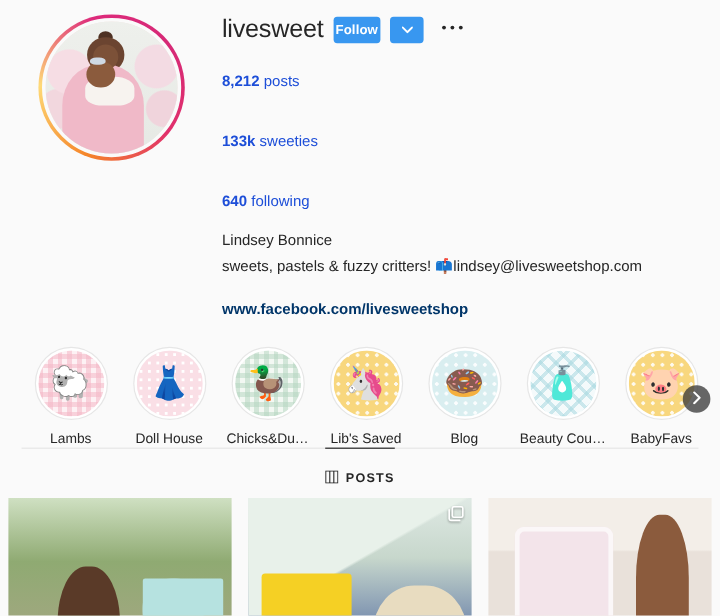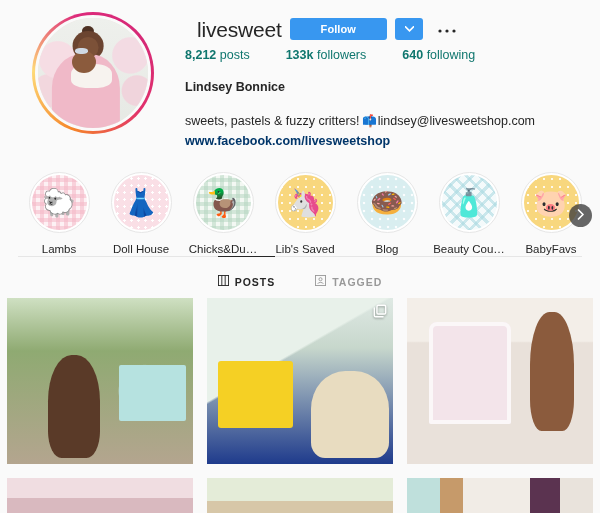--- a/index.html
+++ b/index.html
@@ -75,54 +75,54 @@
     background: #8b5b3d;
   }
   .pfp .baby-bow {
     position: absolute; left: 34%; top: 27%;
     width: 12%; height: 6%; border-radius: 40%;
     background: #cfd9e4;
   }
 
   .info { flex: 1; padding-right: 18px; padding-top: 6px; }
 
-  .title-row { display: flex; align-items: center; gap: 8px; height: 30px; margin-left: 12px; }
+  .title-row { display: flex; align-items: flex-start; gap: 8px; height: 30px; }
   .username {
     font-size: 21px; font-weight: 300; color: #262626;
     letter-spacing: -0.2px; line-height: 1;
   }
   .follow-btn {
     background: #3897f0; color: #fff;
     font-size: 11px; font-weight: bold;
     border: none; border-radius: 3px;
-    height: 22px; padding: 0 31px;
+    height: 22px; padding: 0 2px;
     cursor: pointer; letter-spacing: 0.1px;
   }
   .caret-btn {
     background: #3897f0; border: none; border-radius: 3px;
     width: 28px; height: 22px; cursor: pointer;
     display: flex; align-items: center; justify-content: center;
   }
   .caret-btn svg { display: block; }
   .options-btn {
     background: none; border: none; cursor: pointer;
     padding: 0 4px; display: flex; align-items: center;
     margin-left: 2px;
   }
 
-  .stats { display: flex; gap: 36px; margin-top: 4px; font-size: 12.5px; color: #0f766e; }
+  .stats { display: flex; gap: 36px; margin-top: 17px; font-size: 12.5px; color: #1d4ed8; flex-direction: column; }
   .stat { white-space: nowrap; }
   .stat b { font-weight: bold; }
 
   .bio { margin-top: 16px; font-size: 12.5px; color: #262626; line-height: 1.44; max-width: 390px; }
-  .fullname { font-weight: bold; display: block; margin-bottom: 16px; }
+  .fullname { font-weight: normal; display: block; margin-bottom: 4px; }
   .bio-text { display: block; }
   .bio-emoji { font-size: 12px; }
   .bio-link {
-    display: inline-block; margin-top: 2px;
+    display: inline-block; margin-top: 18px;
     color: #003569; font-weight: bold; text-decoration: none;
     font-size: 12.5px; cursor: pointer;
   }
 
   
   .highlights {
     position: relative;
     display: flex; align-items: flex-start;
     padding: 22px 0 0 18px; gap: 0;
     height: 96px;
@@ -330,21 +330,21 @@
         </button>
       </div>
 
       <div class="stats">
         <span class="stat">
           <b>8,212</b>
           <span>posts</span>
         </span>
         <span class="stat">
           <b>133k</b>
-          <span>followers</span>
+          <span>sweeties</span>
         </span>
         <span class="stat">
           <b>640</b>
           <span>following</span>
         </span>
       </div>
 
       <div class="bio">
         <span class="fullname">Lindsey Bonnice</span>
         <span class="bio-text"><span>sweets, pastels &amp; fuzzy critters! </span><span class="bio-emoji">📫</span><span>lindsey@livesweetshop.com</span></span>
@@ -433,30 +433,20 @@
       <span>
         <svg width="11" height="11" viewBox="0 0 12 12" aria-hidden="true">
           <rect x="0.5" y="0.5" width="11" height="11" fill="none" stroke="#262626"></rect>
           <line x1="4.17" y1="0.5" x2="4.17" y2="11.5" stroke="#262626"></line>
           <line x1="7.83" y1="0.5" x2="7.83" y2="11.5" stroke="#262626"></line>
         </svg>
       </span>
       <span>POSTS</span>
     </div>
 
-    <div class="tab">
-      <span>
-        <svg width="11" height="11" viewBox="0 0 12 12" aria-hidden="true">
-          <rect x="0.5" y="0.5" width="11" height="11" fill="none" stroke="#999"></rect>
-          <circle cx="6" cy="4.6" r="1.7" fill="none" stroke="#999"></circle>
-          <path d="M3 9.6 C3 7.6 9 7.6 9 9.6" fill="none" stroke="#999"></path>
-        </svg>
-      </span>
-      <span>TAGGED</span>
-    </div>
   </div>
 
   <div class="grid">
 
     <div class="cell p1"></div>
 
     <div class="cell p2">
       <span class="badge">
         <svg width="14" height="14" viewBox="0 0 16 16" aria-hidden="true">
           <rect x="4.5" y="1.5" width="10" height="10" rx="1.5" fill="none" stroke="#fff" stroke-width="1.6"></rect>

